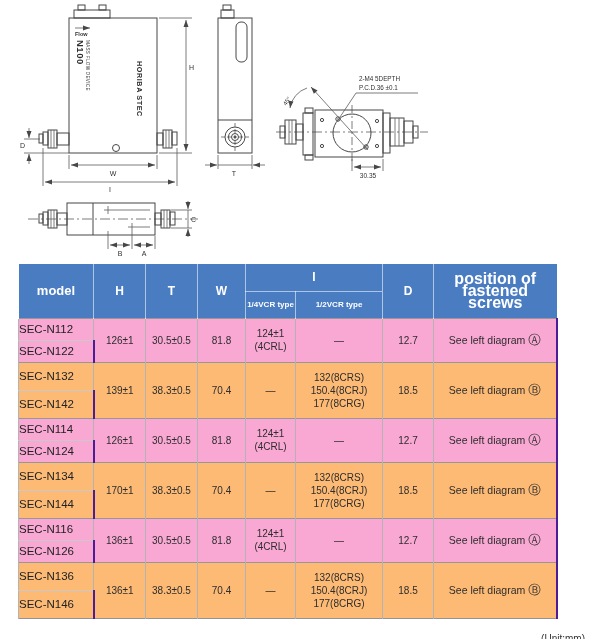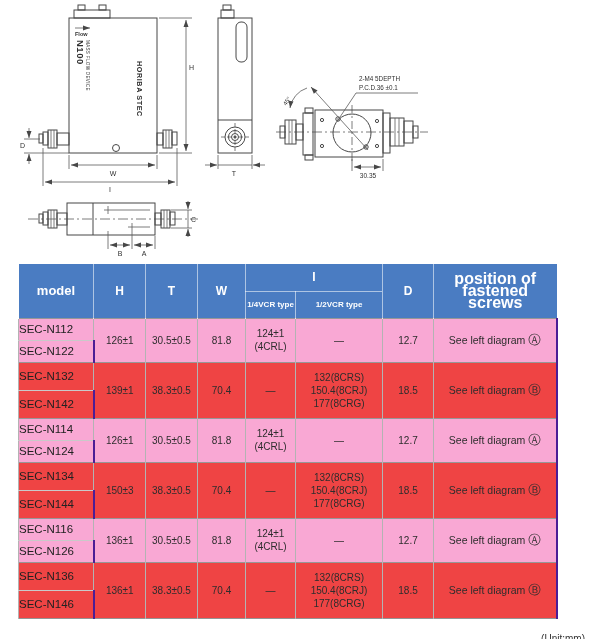--- a/index.html
+++ b/index.html
@@ -21,21 +21,21 @@
   th.sub{font-size:8px;font-weight:bold;margin-left:32px;}
   th.i-h{border-bottom:1px solid rgba(255,255,255,.55);}
   th.pos-h{font-size:16px;line-height:12px;margin-top:24px;}
   table.spec td{padding:0;border-left:1px solid #b3b3b3;background:#f9a8d4;}
   table.spec td:last-child{border-right:2px solid #4c1d95;}
   td.model{border-left:1px solid #d6d6d6;text-align:left;padding-left:7px;font-size:11.5px;color:#222;}
   tr.gt td{border-top:1px solid #979797;}
   td.mtop{border-bottom:1px solid #c9c9c9;}
   tr.w td.model{height:21px;}
   tr.s td.model{height:27px;}
-  tr.s td{background:#ef4444;}
+  tr.s td{background:#fdba74;}
   td.num{text-align:center;font-size:10px;line-height:13px;}
   td.pos{text-align:center;font-size:10.5px;}
   td.pos .mark{font-size:12.5px;}
   .unit-note{position:absolute;right:26px;top:633px;font-size:10px;color:#333;}
 </style>
 </head>
 <body>
 
 <div class="canvas">
 
@@ -297,21 +297,21 @@
           </td>
         <td class="num" rowspan="2">12.7</td>
         <td class="pos" rowspan="2"><span>See left diagram</span> <span class="mark">Ⓐ</span></td>
       </tr>
       <tr class="w">
         <td class="model">SEC-N124</td>
       </tr>
 
       <tr class="gt s">
         <td class="model mtop">SEC-N134</td>
-        <td class="num" rowspan="2">150±3</td>
+        <td class="num" rowspan="2">170±1</td>
         <td class="num" rowspan="2">38.3±0.5</td>
         <td class="num" rowspan="2">70.4</td>
         <td class="num" rowspan="2">
             <div>—</div>
             <div></div>
           </td>
         <td class="num" rowspan="2">
             <div>132(8CRS)</div>
             <div>150.4(8CRJ)</div>
             <div>177(8CRG)</div>

